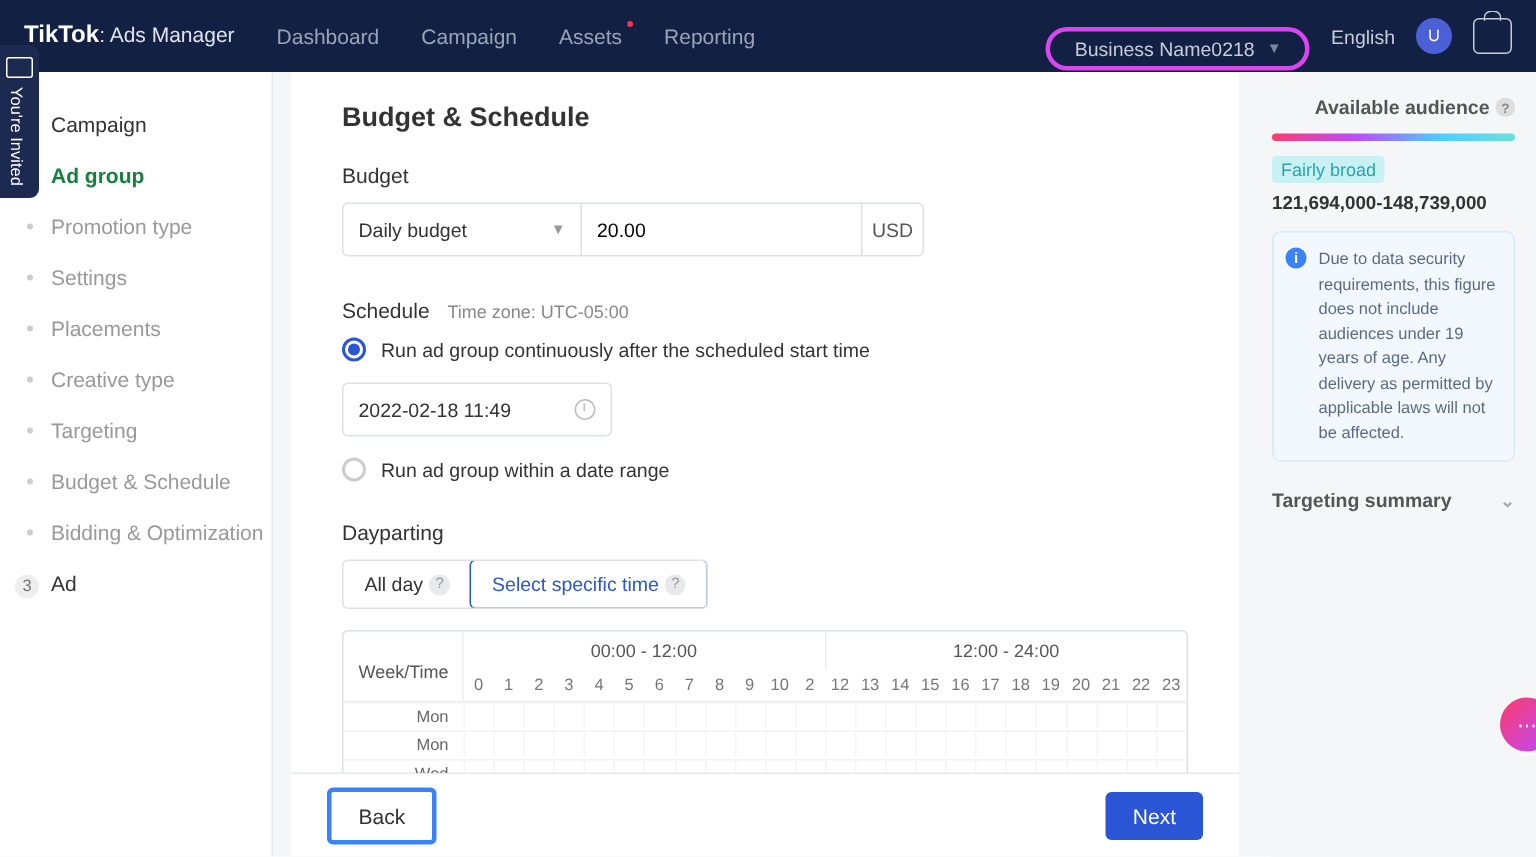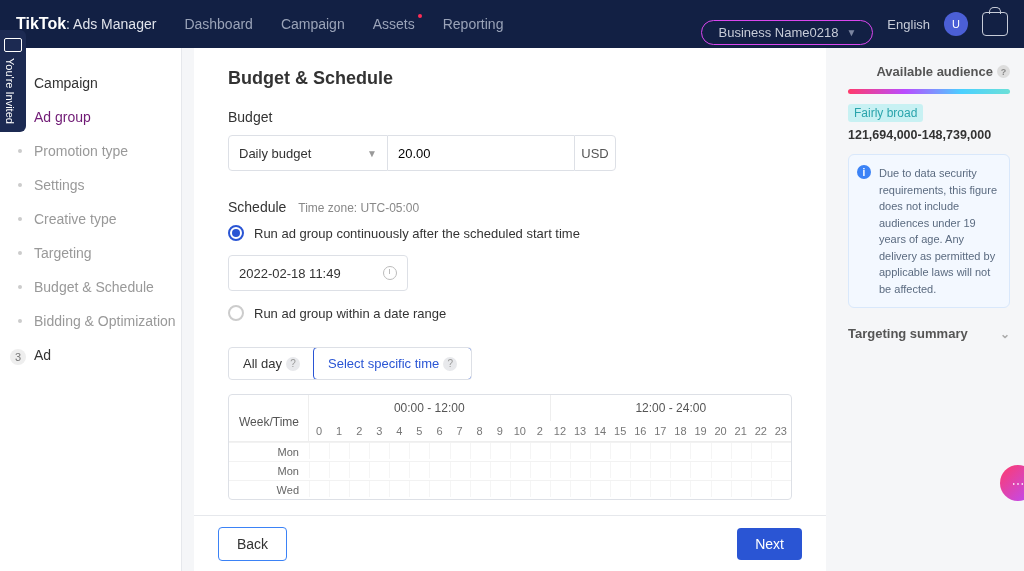--- a/index.html
+++ b/index.html
@@ -5,36 +5,36 @@
     * { box-sizing: border-box; margin: 0; padding: 0; }
     body { font-family: -apple-system, BlinkMacSystemFont, "Segoe UI", Helvetica, Arial, sans-serif; background: #f5f6f8; width: 1024px; height: 571px; overflow: hidden; position: relative; font-size: 13px; color: #333; }
 
     .topbar { height: 48px; background: #122044; color: #c7ccd8; display: flex; align-items: center; padding: 0 16px; gap: 24px; }
     .logo { color: #fff; font-weight: 700; font-size: 16px; margin-right: 4px;}
     .logo .sub { font-weight: 400; font-size: 14px; color: #e0e3eb; }
     .tnav { display: flex; gap: 28px; color: #9aa3b8; font-size: 14px; }
     .tnav span { cursor: pointer; position: relative; }
     .tnav .dot::after { content:""; width:4px;height:4px;background:#fe2c55;border-radius:50%;position:absolute;top:-2px;right:-7px;}
     .right-tools { margin-left: auto; display: flex; align-items: center; gap: 14px; }
-    .biz-pill { border: 1px solid #d946ef; border-radius: 20px; padding: 4px 16px; display:flex;align-items:center;gap:8px;font-size:13px;color:#c7ccd8;margin-top:16px;}
+    .biz-pill { border: 3px solid #d946ef; border-radius: 20px; padding: 4px 16px; display:flex;align-items:center;gap:8px;font-size:13px;color:#c7ccd8;margin-top:16px;}
     .biz-pill .chev{font-size:10px;color:#7b85a0;}
     .avatar { width:24px;height:24px;border-radius:50%;background:#4b5fd6;color:#fff;display:flex;align-items:center;justify-content:center;font-size:11px;}
     .bag-icon{width:26px;height:24px;border:1.5px solid #c7ccd8;border-radius:4px;position:relative;}
     .bag-icon::before{content:"";position:absolute;top:-6px;left:6px;width:10px;height:6px;border:1.5px solid #c7ccd8;border-bottom:none;border-radius:5px 5px 0 0;}
 
     .invite-tab { position: absolute; left: 0; top: 30px; width: 26px; background: #1c2a52; border-radius: 0 6px 6px 0; padding: 8px 4px; z-index: 20; text-align:center; }
     .invite-tab .ic { width:18px;height:14px;border:1.5px solid #fff;border-radius:2px;margin:0 auto 6px;}
     .invite-tab .txt { writing-mode: vertical-rl; color:#fff; font-size:11px; }
 
     .layout { display: flex; height: calc(100% - 48px); }
 
     .sidebar { width: 182px; background: #fff; border-right: 1px solid #e6e8ec; padding: 18px 0 0 0; }
     .side-item { padding: 9px 0 9px 34px; font-size: 14px; color: #999; cursor: pointer; position:relative;}
     .side-item.l0 { padding-left: 34px;}
-    .side-item.active { color: #701a75; font-weight: 400; }
+    .side-item.active { color: #15803d; font-weight: 700; }
     .side-item.top { color: #333; }
     .side-item.step::before{content:"";position:absolute;left:18px;top:15px;width:4px;height:4px;border-radius:50%;background:#ccc;}
     .side-badge{position:absolute;left:10px;top:11px;width:16px;height:16px;border-radius:50%;background:#eee;color:#777;font-size:11px;display:flex;align-items:center;justify-content:center;}
 
     .main { flex: 1; display: flex; overflow: hidden; }
 
     .content { flex: 1; background: #fff; margin: 0 8px 0 12px; display: flex; flex-direction: column; overflow: hidden; }
     .scroll { padding: 20px 34px; overflow: auto; flex:1; }
     h2.page-title { font-size: 18px; font-weight: 600; color:#333; margin-bottom: 20px; }
     .sec-label { font-size: 14px; color:#333; font-weight:500; margin-bottom: 10px; }
@@ -67,21 +67,21 @@
     .dp-half{flex:1;text-align:center;padding:6px 0;border-right:1px solid #eee;}
     .dp-hours{display:flex;}
     .dp-hours .hr{flex:1;text-align:center;padding:4px 0;font-size:11px;color:#777;}
     .dp-row{display:flex;border-top:1px solid #f2f2f2;}
     .dp-row .day{width:80px;text-align:right;padding:3px 10px 3px 0;font-size:11px;color:#666;}
     .dp-row .cells{flex:1;display:flex;}
     .dp-row .cells .c{flex:1;height:16px;border-left:1px solid #f5f5f5;}
 
     .footer{height:56px;border-top:1px solid #e6e8ec;display:flex;align-items:center;padding:0 24px;justify-content:space-between;}
     .btn{padding:8px 18px;border-radius:4px;font-size:14px;cursor:pointer;}
-    .btn.ghost{border:1px solid #3b82f6;background:#fff;color:#333;}
+    .btn.ghost{border:3px solid #3b82f6;background:#fff;color:#333;}
     .btn.primary{background:#2a55d4;color:#fff;}
 
     .aside{width:190px;padding:16px 14px;}
     .aud-title{font-size:13px;color:#555;font-weight:600;display:flex;align-items:center;gap:4px;margin-bottom:10px;justify-content:flex-end;}
     .aud-title .q{width:13px;height:13px;border-radius:50%;background:#ddd;color:#888;font-size:9px;display:flex;align-items:center;justify-content:center;}
     .grad-bar{height:5px;border-radius:3px;background:linear-gradient(90deg,#ff3b6b 0%,#b94cff 35%,#4bd0ff 70%,#6ce0d8 100%);margin-bottom:10px;}
     .broad-chip{display:inline-block;background:#c8f1f3;color:#2aa4ac;font-size:12px;padding:2px 6px;border-radius:3px;margin-bottom:6px;}
     .aud-count{font-size:12.5px;font-weight:600;color:#333;margin-bottom:12px;}
     .info-box{border:1px solid #d9e8fb;background:#f3f8ff;border-radius:6px;padding:10px 10px 10px 30px;font-size:11px;color:#5b6b80;line-height:1.5;position:relative;margin-bottom:18px;}
     .info-box .i{position:absolute;left:8px;top:10px;width:14px;height:14px;border-radius:50%;background:#3b82f6;color:#fff;font-size:10px;display:flex;align-items:center;justify-content:center;font-weight:bold;}
@@ -119,20 +119,21 @@
   <div class="txt">You're Invited</div>
 </div>
 
 <div class="layout">
 
   <div class="sidebar">
     <div class="side-item l0 top">Campaign</div>
     <div class="side-item l0 active">Ad group</div>
     <div class="side-item step">Promotion type</div>
     <div class="side-item step">Settings</div>
+    <div class="side-item step">Placements</div>
     <div class="side-item step">Creative type</div>
     <div class="side-item step">Targeting</div>
     <div class="side-item step">Budget &amp; Schedule</div>
     <div class="side-item step">Bidding &amp; Optimization</div>
     <div class="side-item l0 top">
       <span class="side-badge">3</span>
       <span>Ad</span>
     </div>
   </div>
 
@@ -165,20 +166,21 @@
         </div>
         <div class="date-box">
           <span>2022-02-18 11:49</span>
           <div class="clock-icon"></div>
         </div>
         <div class="radio-row" style="margin-bottom:26px;">
           <div class="radio"></div>
           <span>Run ad group within a date range</span>
         </div>
 
+        <div class="sec-label">Dayparting</div>
         <div class="tab-group">
           <div class="tab-btn">
             <span>All day</span>
             <span class="q">?</span>
           </div>
           <div class="tab-btn active">
             <span>Select specific time</span>
             <span class="q">?</span>
           </div>
         </div>

